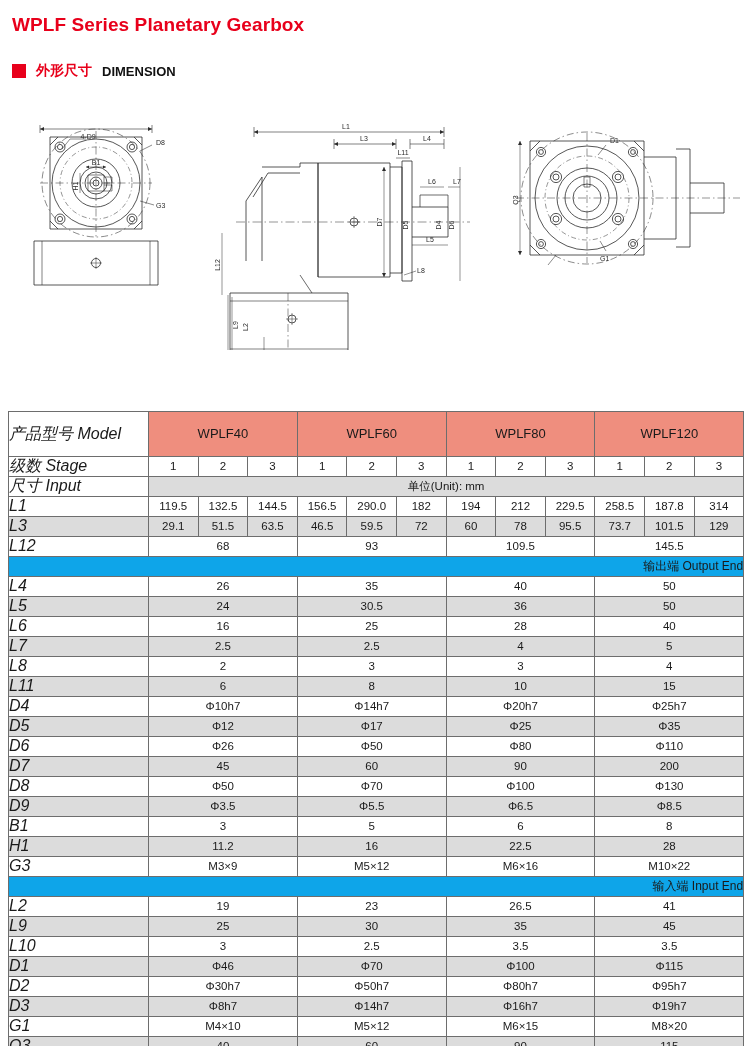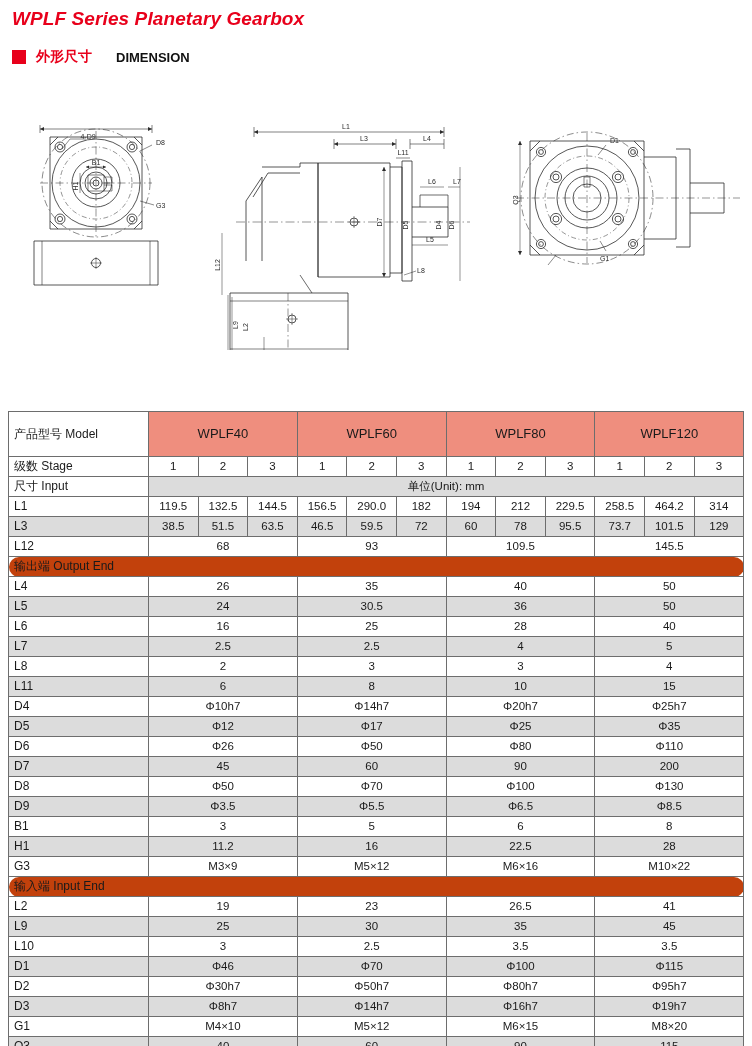--- a/index.html
+++ b/index.html
@@ -13,53 +13,51 @@
     font-family: "Liberation Sans", sans-serif;
     color: #1a1a1a;
     position: relative;
     overflow: hidden;
   }
 
   
   .page-title {
     position: absolute;
     left: 12px;
-    top: 8px;
+    top: 14px;
     font-size: 19px;
     font-weight: bold;
     color: #e8001b;
     letter-spacing: 0.1px;
     white-space: nowrap;
-    font-style: italic;
   }
   .section-head {
     position: absolute;
     left: 12px;
-    top: 48px;
+    top: 62px;
     display: flex;
     align-items: center;
     gap: 10px;
     white-space: nowrap;
   }
   .bullet-square {
     width: 14px;
     height: 14px;
     background: #e8001b;
     display: inline-block;
   }
   .section-cn {
     font-size: 14px;
     font-weight: bold;
     color: #e8001b;
   }
   .section-en {
     font-size: 13px;
     font-weight: bold;
     color: #111111;
-    margin-left: 14px;
   }
 
   
   .drawings {
     position: absolute;
     left: 0;
     top: 105px;
     width: 752px;
     height: 245px;
   }
@@ -87,33 +85,32 @@
     overflow: hidden;
     white-space: nowrap;
   }
   .spec-table .hdr {
     background: #ef8e7e;
     height: 44px;
     font-size: 13px;
   }
   .spec-table .lbl {
     text-align: left;
-    padding-left: 5px;
-    font-size: 12px;
+    font-size: 16px;
     background: inherit;
+    font-style: italic;
   }
   .row-white { background: #ffffff; }
   .row-grey  { background: #dcdcdc; }
   .sec-row td {
-    background: #c2410c;
-    text-align: left;
+    background: #0ea5e9;
+    text-align: right;
     padding-left: 5px;
     font-size: 12px;
     height: 19px;
-    border-radius: 10px;
   }
   .unit-row td {
     background: #dcdcdc;
   }
   .unit-cell { text-align: center; margin-left: 32px; }
   .stage-row td { background: #ffffff; }
 </style>
 </head>
 <body>
 
@@ -356,26 +353,26 @@
         <td>119.5</td>
         <td>132.5</td>
         <td>144.5</td>
         <td>156.5</td>
         <td>290.0</td>
         <td>182</td>
         <td>194</td>
         <td>212</td>
         <td>229.5</td>
         <td>258.5</td>
-        <td>464.2</td>
+        <td>187.8</td>
         <td>314</td>
       </tr>
       <tr class="row-grey">
         <td class="lbl">L3</td>
-        <td>38.5</td>
+        <td>29.1</td>
         <td>51.5</td>
         <td>63.5</td>
         <td>46.5</td>
         <td>59.5</td>
         <td>72</td>
         <td>60</td>
         <td>78</td>
         <td>95.5</td>
         <td>73.7</td>
         <td>101.5</td>

